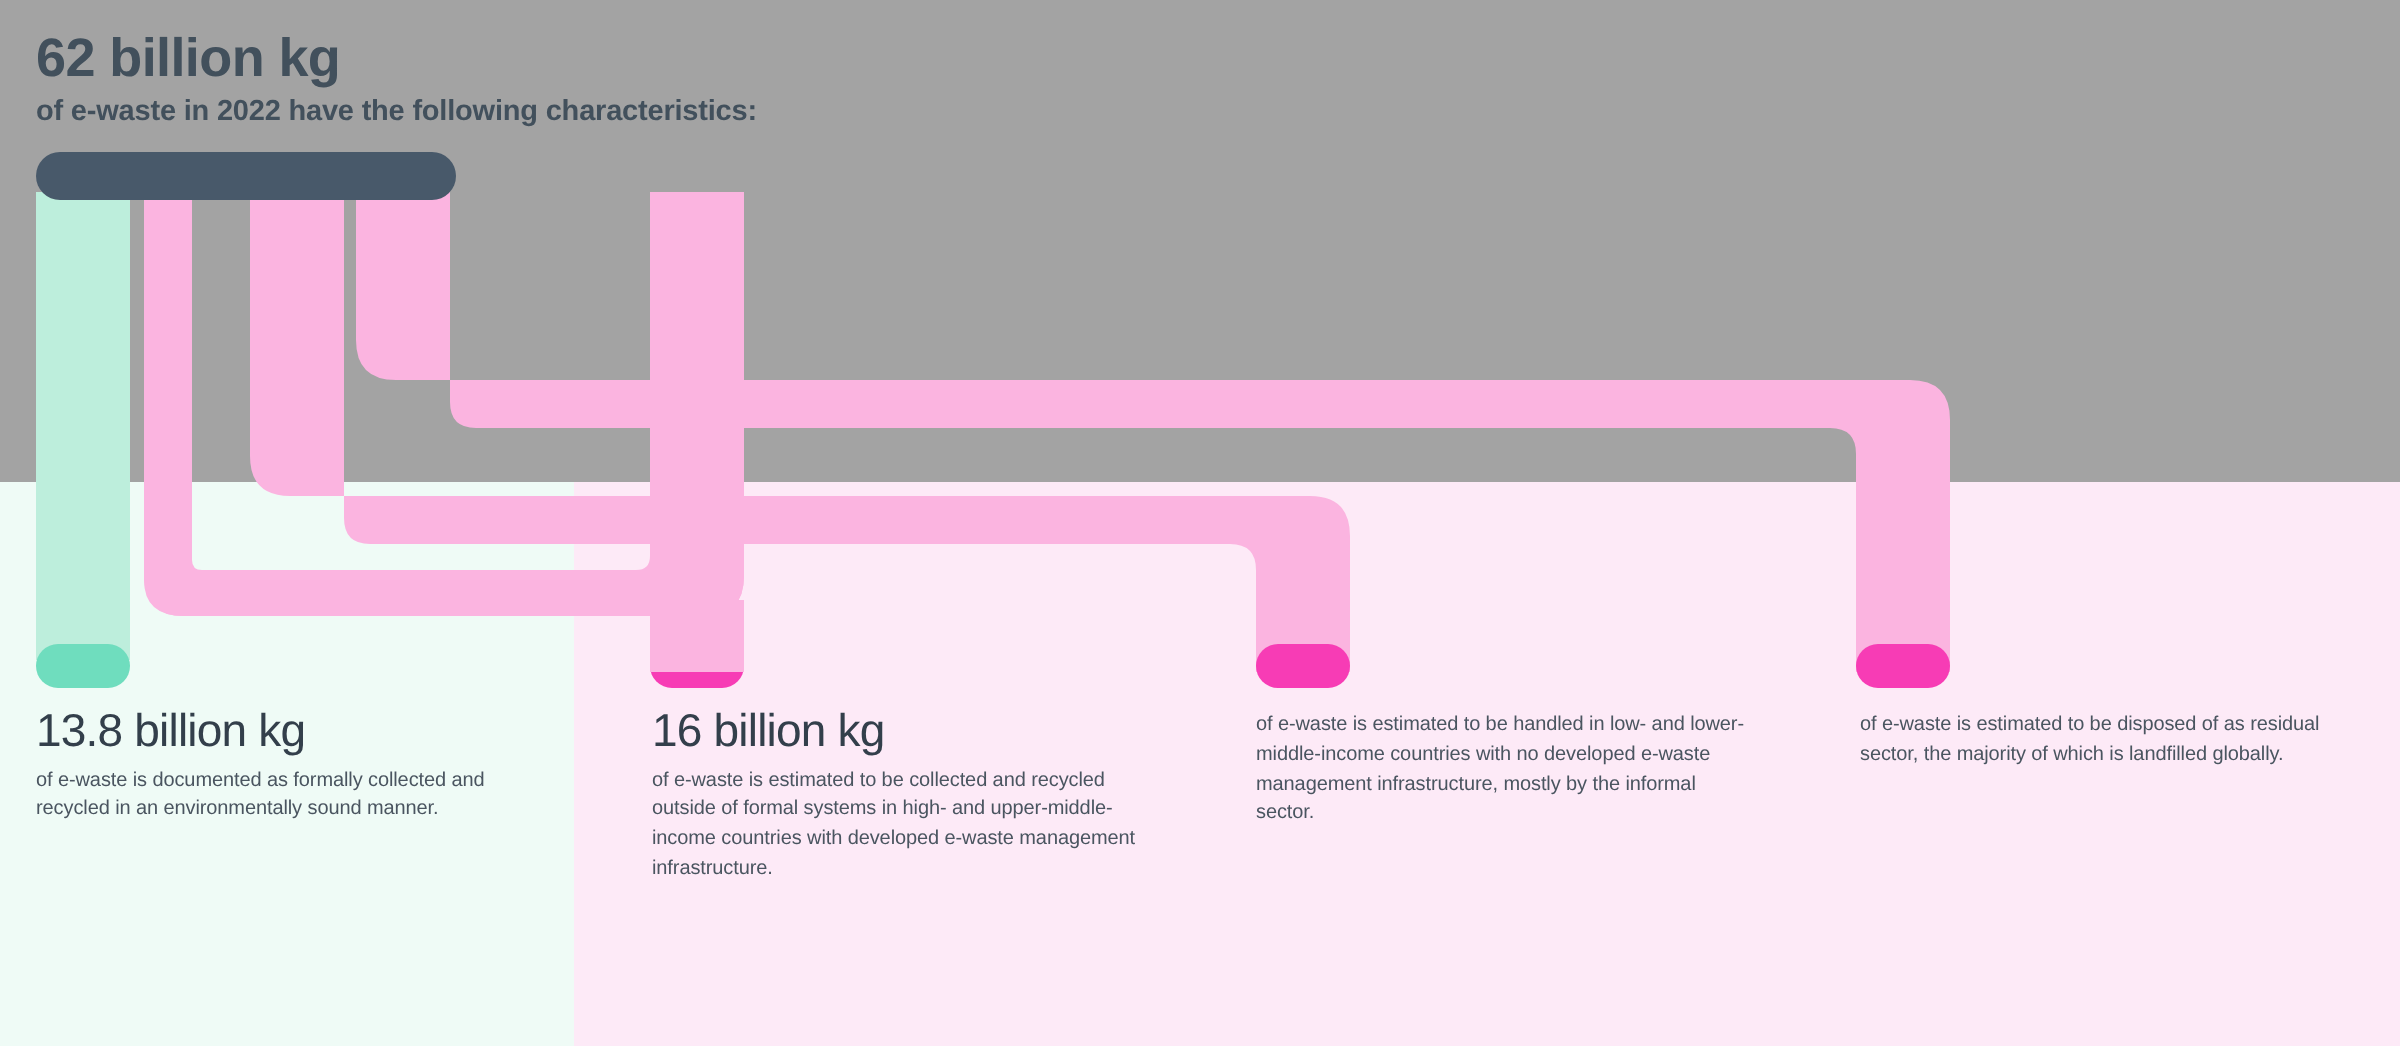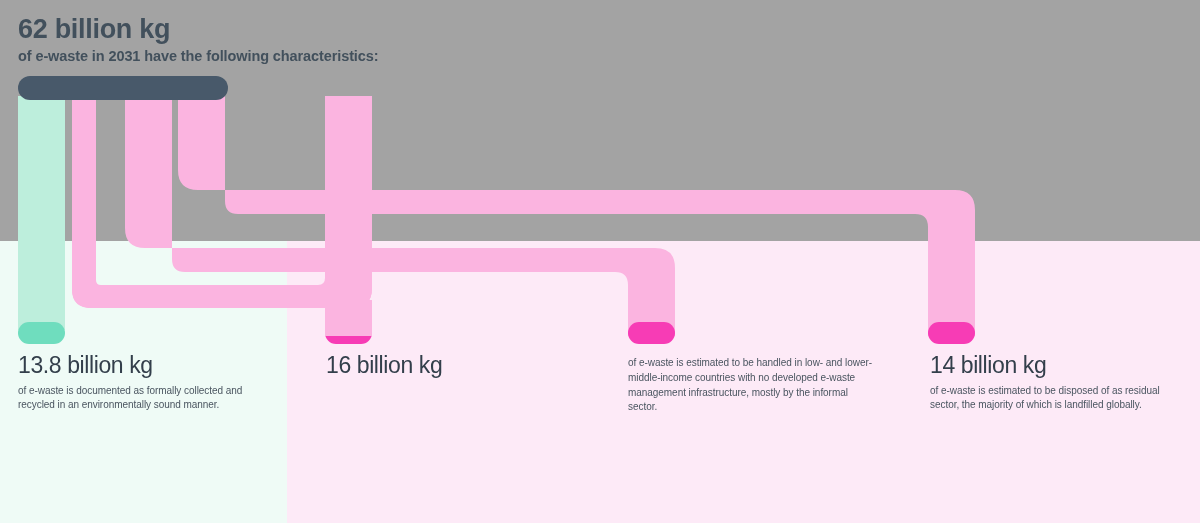--- a/index.html
+++ b/index.html
@@ -164,35 +164,35 @@
                L 225 96
                Z" fill="#FBB4E0"></path>
       <rect x="928" y="322" width="47" height="22" rx="11" fill="#F73CB5"></rect>
     </g>
 
     <rect x="18" y="76" width="210" height="24" rx="12" fill="#48596A"></rect>
   </svg>
 
   <div id="header">
     <div id="headline">62 billion kg</div>
-    <div id="subhead">of e-waste in 2031 have the following characteristics:</div>
+    <div id="subhead">of e-waste in 2022 have the following characteristics:</div>
   </div>
 
   <div class="col" id="col-0">
     <div class="col-value">13.8 billion kg</div>
     <div class="col-desc">of e-waste is documented as formally collected and recycled in an environmentally sound manner.</div>
   </div>
 
   <div class="col" id="col-1">
     <div class="col-value">16 billion kg</div>
+    <div class="col-desc">of e-waste is estimated to be collected and recycled outside of formal systems in high- and upper-middle-income countries with developed e-waste management infrastructure.</div>
   </div>
 
   <div class="col" id="col-2">
     <div class="col-desc">of e-waste is estimated to be handled in low- and lower-middle-income countries with no developed e-waste management infrastructure, mostly by the informal sector.</div>
   </div>
 
   <div class="col" id="col-3">
-    <div class="col-value">14 billion kg</div>
     <div class="col-desc">of e-waste is estimated to be disposed of as residual sector, the majority of which is landfilled globally.</div>
   </div>
 
 
 </div>
 
 </body></html>

